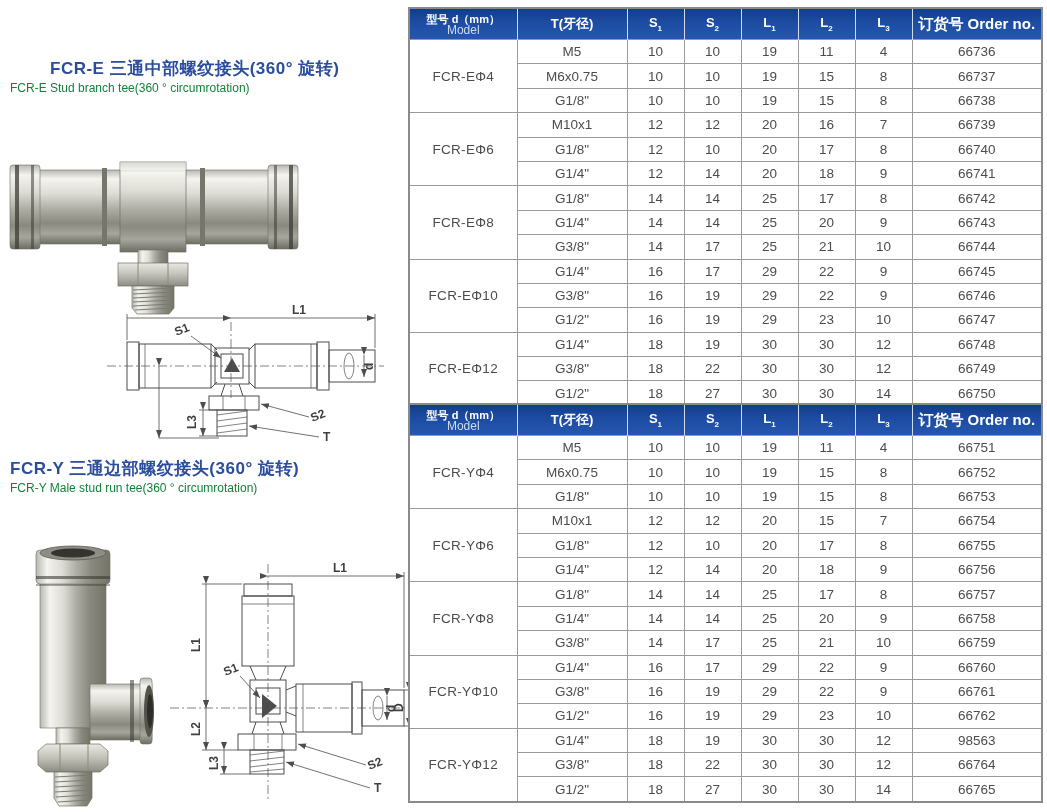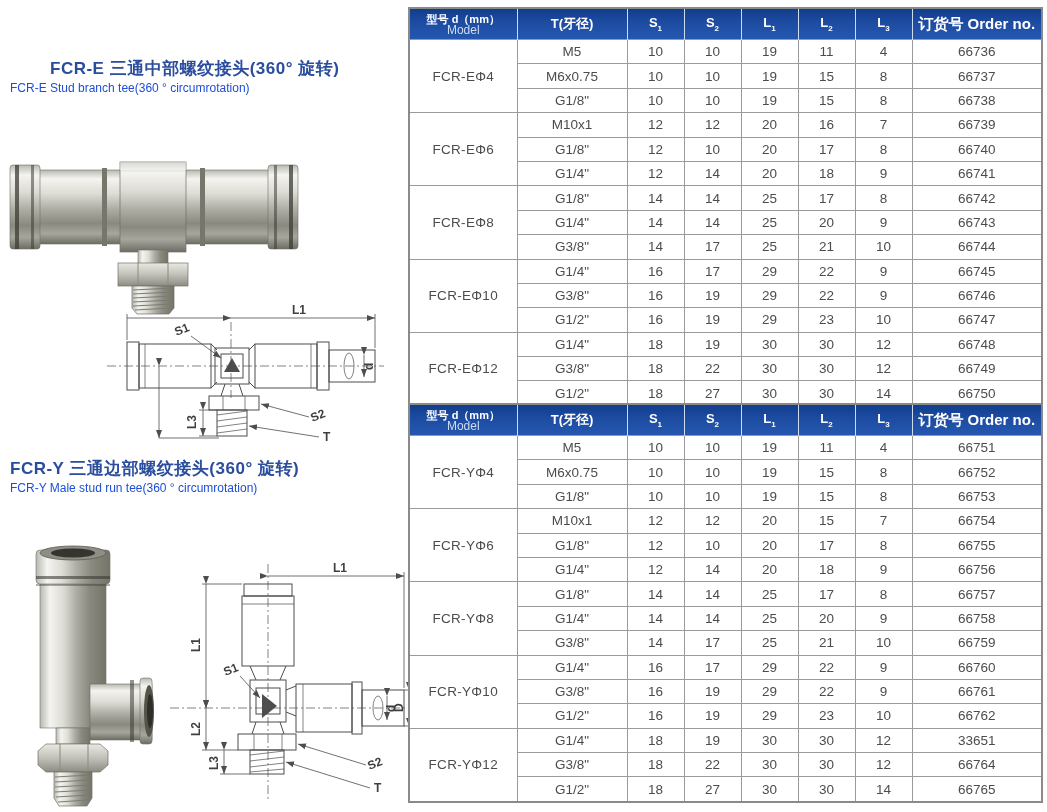--- a/index.html
+++ b/index.html
@@ -8,21 +8,21 @@
     background:#ffffff;
     font-family:"Liberation Sans", sans-serif;
   }
   .abs{position:absolute;}
   
   .title-zh{
     font-weight:bold;font-size:17px;color:#2b4d9d;letter-spacing:0.5px;
     white-space:nowrap;
   }
   .title-en{
-    font-size:12px;color:#1d4ed8;white-space:nowrap;
+    font-size:12px;color:#15803d;white-space:nowrap;
   }
   
   table.spec{
     border-collapse:collapse;table-layout:fixed;width:633px;
     border:2px solid #8a8a8a;background:#c4b5fd;
   }
   table.spec th{
     background:linear-gradient(180deg,#123d8c 0%,#1d4ca2 45%,#2557af 100%);
     color:#ffffff;font-weight:bold;font-size:13px;height:30px;padding:0;
     border-left:1px solid #cfdcf0;
@@ -589,21 +589,21 @@
         <td>66762</td>
       </tr>
       <tr>
         <td rowspan="3" class="model">FCR-YΦ12</td>
         <td>G1/4"</td>
         <td>18</td>
         <td>19</td>
         <td>30</td>
         <td>30</td>
         <td>12</td>
-        <td>33651</td>
+        <td>98563</td>
       </tr>
       <tr>
         <td>G3/8"</td>
         <td>18</td>
         <td>22</td>
         <td>30</td>
         <td>30</td>
         <td>12</td>
         <td>66764</td>
       </tr>

